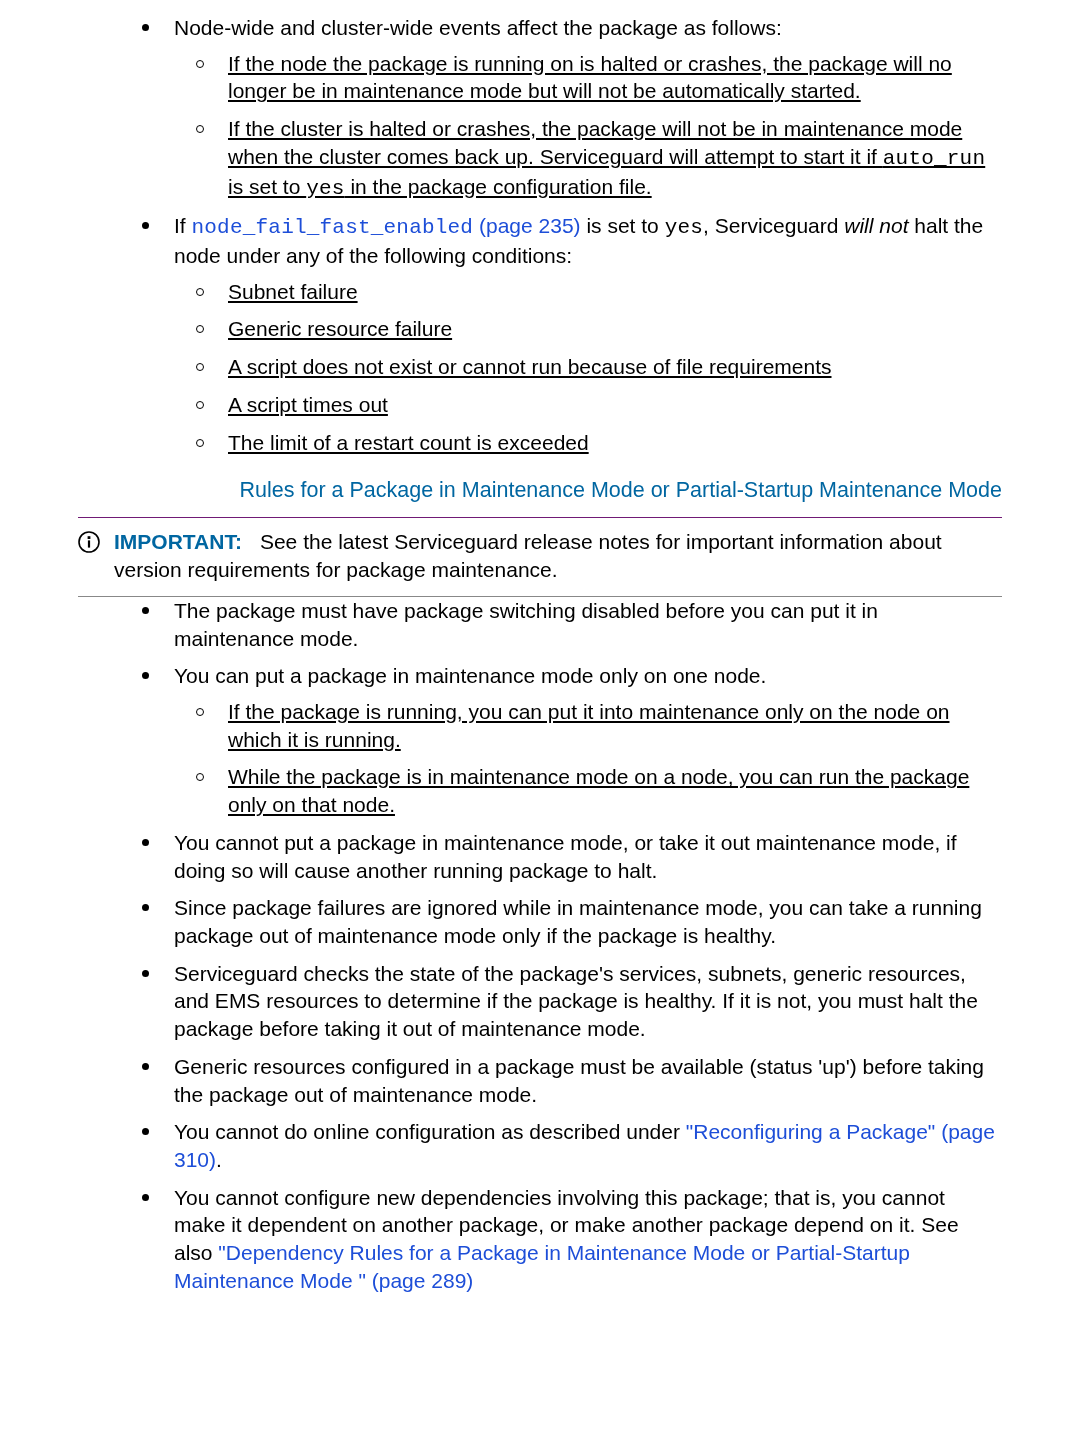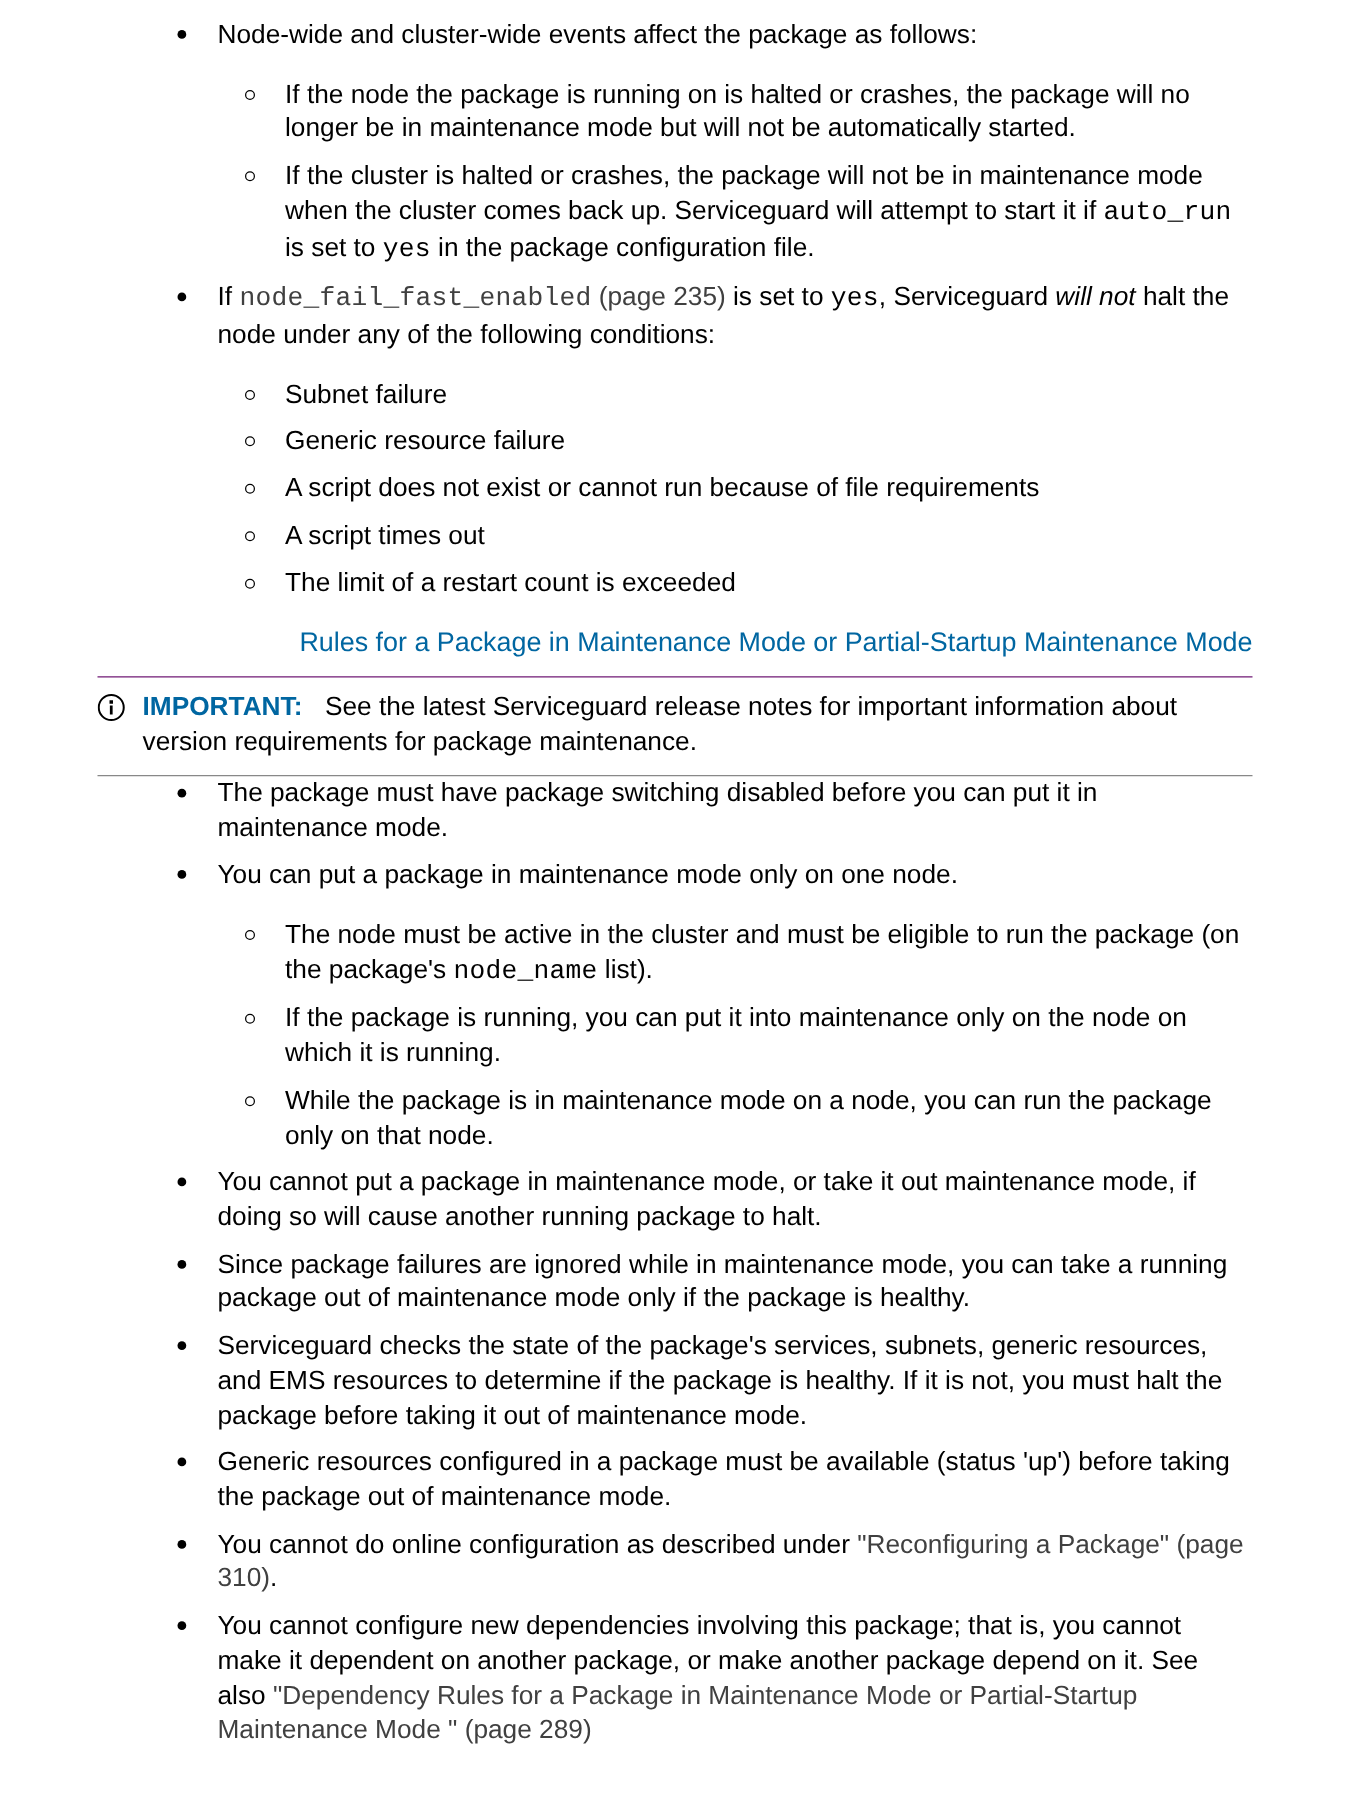--- a/index.html
+++ b/index.html
@@ -36,43 +36,44 @@
     position: absolute;
     left: 22px;
     top: 10px;
     width: 7px;
     height: 7px;
     border-radius: 50%;
     background: #000;
   }
   ul.subbullets {
     list-style: none;
-    margin: 20px 0 0 0;
+    margin: 8px 0 0 0;
     padding: 0;
+    text-decoration: underline;
   }
   ul.subbullets > li {
     position: relative;
     padding-left: 54px;
     margin: 0 0 10px 0;
     font-size: 21px;
     line-height: 1.32;
   }
   ul.subbullets > li::before {
     content: '';
     position: absolute;
     left: 22px;
     top: 10px;
     width: 6px;
     height: 6px;
     border-radius: 50%;
     border: 1px solid #000;
     background: #fff;
   }
   .link {
-    color: #404040;
+    color: #1d4ed8;
   }
   .mono {
     font-family: "Courier New", Courier, monospace;
     letter-spacing: 0.2px;
   }
   .section-heading {
     color: #0066a1;
     font-size: 21.5px;
     margin: 22px 0 14px 0;
     font-weight: 400;
@@ -156,23 +157,20 @@
       </div>
     </div>
   </div>
 
   <ul class="bullets after-box-list" style="margin-left:42px;">
     <li><span>The package must have package switching disabled before you can put it in maintenance mode.</span></li>
 
     <li>
       <span>You can put a package in maintenance mode only on one node.</span>
       <ul class="subbullets">
-        <li>
-          <span>The node must be active in the cluster and must be eligible to run the package (on the package's </span><span class="mono">node_name</span><span> list).</span>
-        </li>
         <li><span>If the package is running, you can put it into maintenance only on the node on which it is running.</span></li>
         <li><span>While the package is in maintenance mode on a node, you can run the package only on that node.</span></li>
       </ul>
     </li>
 
     <li><span>You cannot put a package in maintenance mode, or take it out maintenance mode, if doing so will cause another running package to halt.</span></li>
     <li><span>Since package failures are ignored while in maintenance mode, you can take a running package out of maintenance mode only if the package is healthy.</span></li>
     <li><span>Serviceguard checks the state of the package's services, subnets, generic resources, and EMS resources to determine if the package is healthy. If it is not, you must halt the package before taking it out of maintenance mode.</span></li>
     <li><span>Generic resources configured in a package must be available (status 'up') before taking the package out of maintenance mode.</span></li>
     <li>

